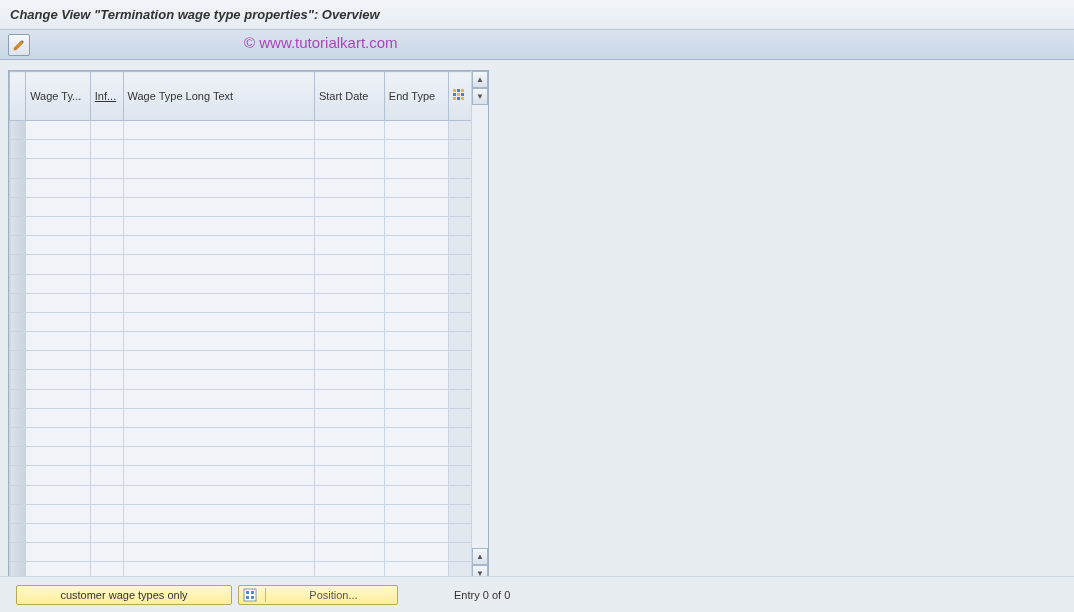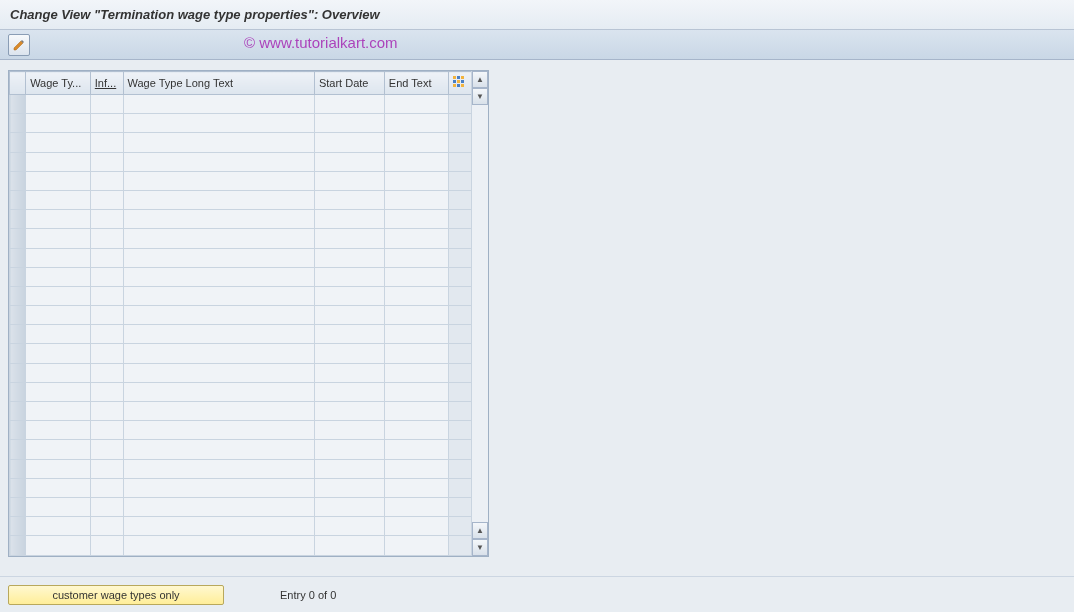--- a/index.html
+++ b/index.html
@@ -62,21 +62,21 @@
       border-collapse: collapse;
       width: 463px;
     }
     .table-grid th {
       background: linear-gradient(to bottom, #eef2f7, #dde5ee);
       border: 1px solid #b2c0d1;
       font-weight: normal;
       font-size: 11px;
       color: #333;
       height: 20px;
-      padding: 4px 4px;
+      padding: 17px 4px;
       text-align: left;
       white-space: nowrap;
       overflow: hidden;
     }
     .table-grid td {
       border: 1px solid #c9d4e0;
       background: #f0f3f7;
       height: 19.2px;
       padding: 0;
     }
@@ -127,21 +127,21 @@
       background: #ecf0f5;
     }
     .footer {
       position: absolute;
       bottom: 0; left: 0; right: 0;
       height: 36px;
       background: #e8edf2;
       border-top: 1px solid #ccd6e2;
       display: flex;
       align-items: center;
-      padding: 0 8px;
+      padding: 0 16px;
       gap: 6px;
     }
     .btn-yellow {
       height: 20px;
       background: linear-gradient(to bottom, #fff8d0, #ffee99);
       border: 1px solid #b8a85c;
       border-radius: 2px;
       font-size: 11px;
       color: #333;
       display: flex;
@@ -192,21 +192,21 @@
 <div class="content-area">
   <div class="table-wrapper">
     <table class="table-grid">
       <thead>
         <tr>
           <th class="row-selector-h"></th>
           <th class="col-wagety">Wage Ty...</th>
           <th class="col-inf">Inf...</th>
           <th class="col-long">Wage Type Long Text</th>
           <th class="col-start">Start Date</th>
-          <th class="col-end">End Text</th>
+          <th class="col-end">End Type</th>
           <th class="col-config">
             <svg class="config-icon" viewBox="0 0 12 12">
               <rect x="0" y="0" width="3" height="3" fill="#f2b33d"></rect>
               <rect x="4" y="0" width="3" height="3" fill="#4a7fc4"></rect>
               <rect x="8" y="0" width="3" height="3" fill="#f2b33d"></rect>
               <rect x="0" y="4" width="3" height="3" fill="#4a7fc4"></rect>
               <rect x="4" y="4" width="3" height="3" fill="#f2b33d"></rect>
               <rect x="8" y="4" width="3" height="3" fill="#4a7fc4"></rect>
               <rect x="0" y="8" width="3" height="3" fill="#f2b33d"></rect>
               <rect x="4" y="8" width="3" height="3" fill="#4a7fc4"></rect>
@@ -439,14 +439,25 @@
       <div class="vscroll-btn">▼</div>
       <div class="vscroll-track"></div>
       <div class="vscroll-btn">▲</div>
       <div class="vscroll-btn">▼</div>
     </div>
   </div>
 </div>
 
 <div class="footer">
   <div class="btn-yellow btn-customer">customer wage types only</div>
+  <div class="btn-yellow btn-position">
+    <svg width="14" height="14" viewBox="0 0 14 14">
+      <rect x="1" y="1" width="12" height="12" fill="#fff" stroke="#7a94b8"></rect>
+      <rect x="3" y="3" width="3" height="3" fill="#5b87c7"></rect>
+      <rect x="8" y="3" width="3" height="3" fill="#5b87c7"></rect>
+      <rect x="3" y="8" width="3" height="3" fill="#5b87c7"></rect>
+      <rect x="8" y="8" width="3" height="3" fill="#5b87c7"></rect>
+    </svg>
+    <span class="sep"></span>
+    <span class="pos-text">Position...</span>
+  </div>
   <span class="entry-count">Entry 0 of 0</span>
 </div>
 
 </body></html>

